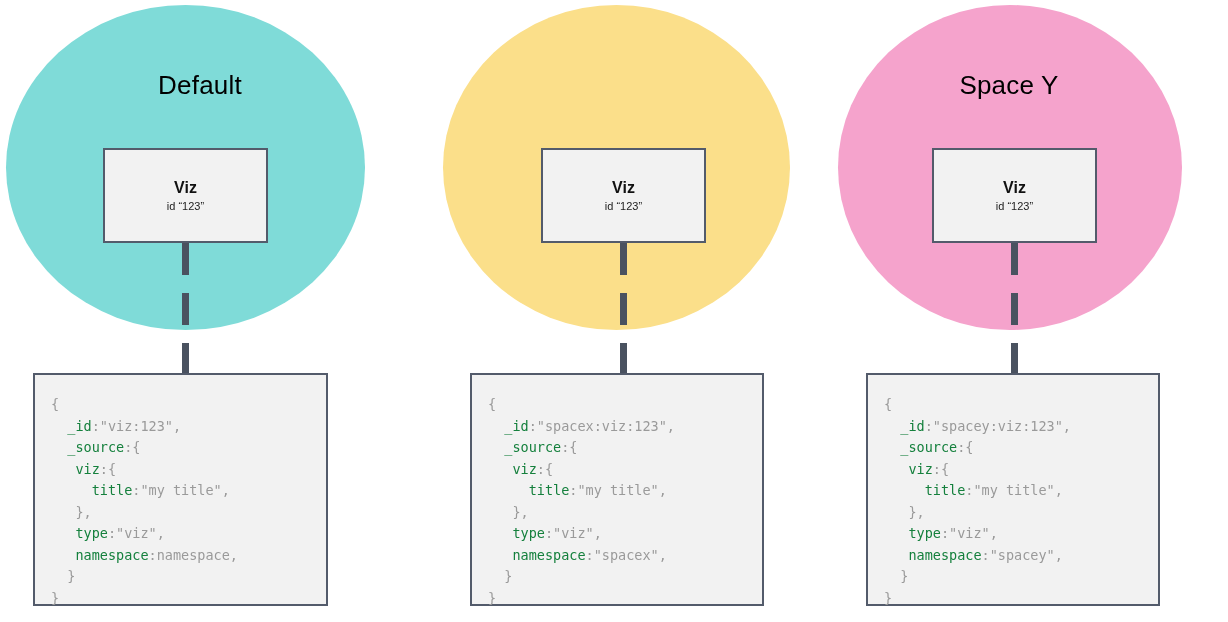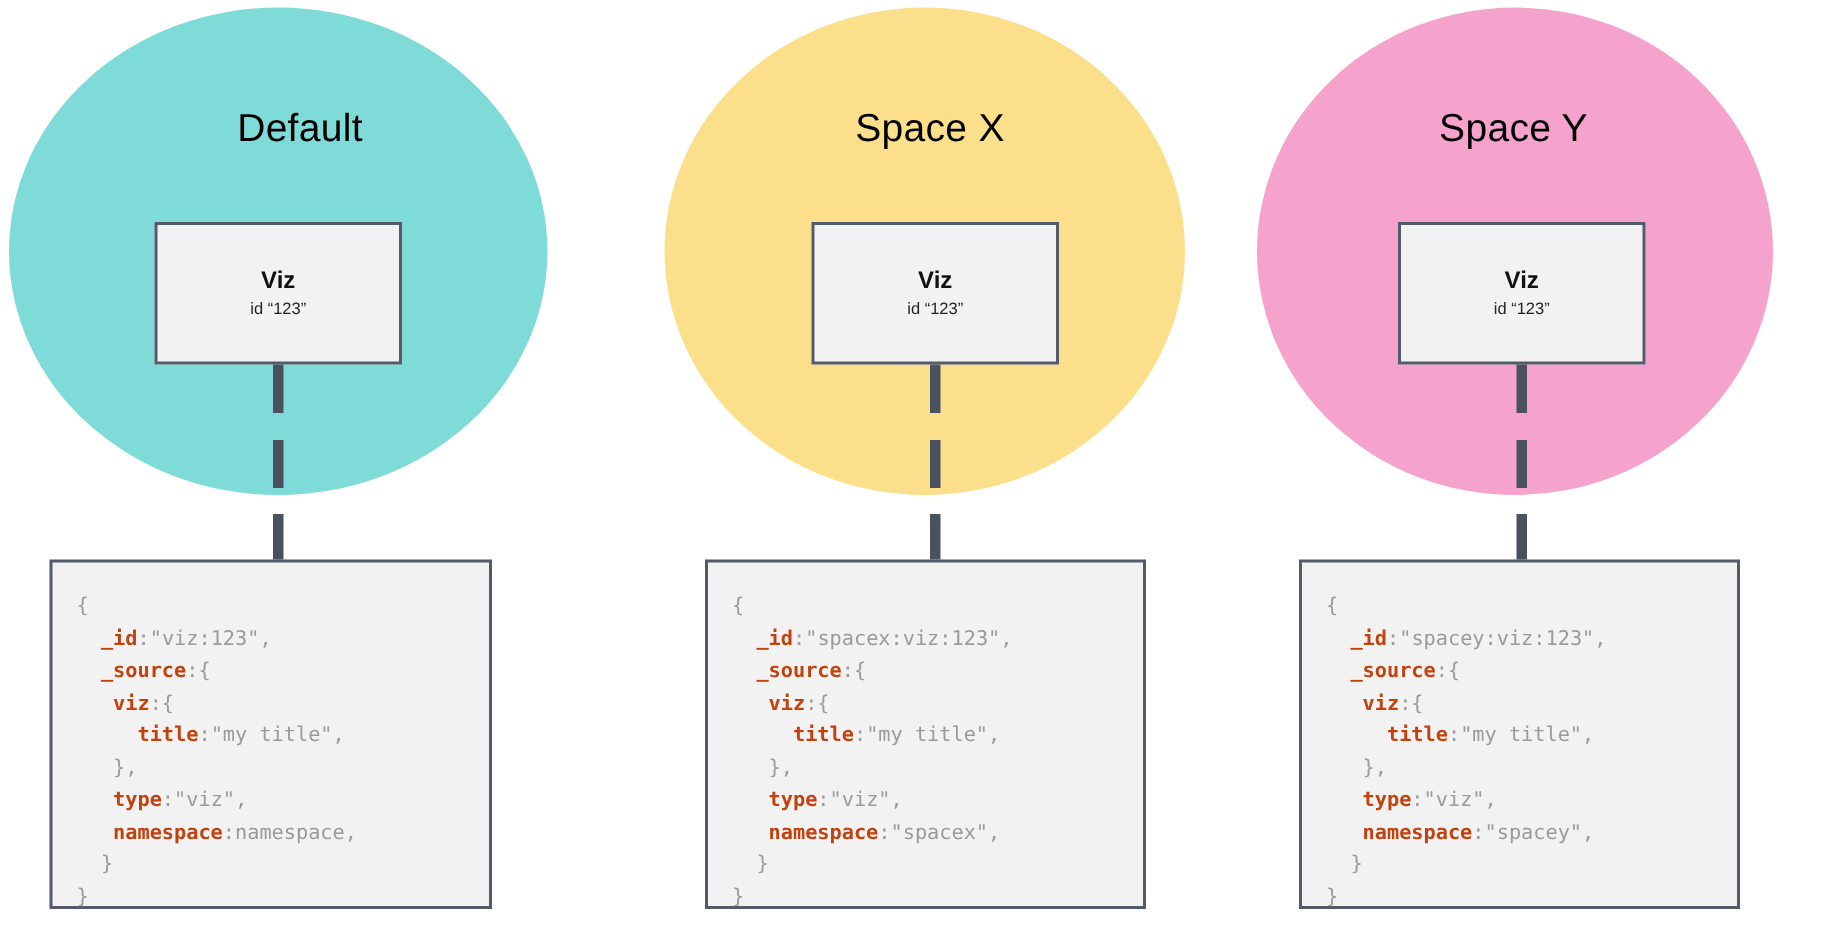--- a/index.html
+++ b/index.html
@@ -119,21 +119,21 @@
     font-family: "DejaVu Sans Mono", "Liberation Mono", monospace;
     font-size: 13.5px;
     line-height: 21.5px;
     white-space: pre;
     color: #9a9a9a;
   }
   .col-0 .json-panel { left: 33px;  width: 295px; }
   .col-1 .json-panel { left: 40px;  width: 294px; }
   .col-2 .json-panel { left: 46px;  width: 294px; }
 
-  .json-panel .k { color: #c2410c; font-weight: 700; }
+  .json-panel .k { color: #15803d; font-weight: 400; }
   .json-panel .v { color: #9a9a9a; }
   .json-panel .p { color: #9a9a9a; }
 </style>
 </head>
 <body>
 
 <div class="diagram">
 
   <div class="column col-0">
 
@@ -157,21 +157,20 @@
    <span class="k">type</span><span class="p">:</span><span class="v">"viz"</span><span class="p">,</span>
    <span class="k">namespace</span><span class="p">:</span><span class="v">namespace</span><span class="p">,</span>
   <span class="p">}</span>
 <span class="p">}</span></div>
   </div>
 
   <div class="column col-1">
 
     <div class="circle" style="background: rgb(251, 223, 138);"></div>
 
-    <div class="circle-title">Space X</div>
 
     <div class="viz-box">
       <div class="viz-title">Viz</div>
       <div class="viz-sub">id “123”</div>
     </div>
 
     <div class="connector"></div>
 
     <div class="json-panel"><span class="p">{</span>
   <span class="k">_id</span><span class="p">:</span><span class="v">"spacex:viz:123"</span><span class="p">,</span>

